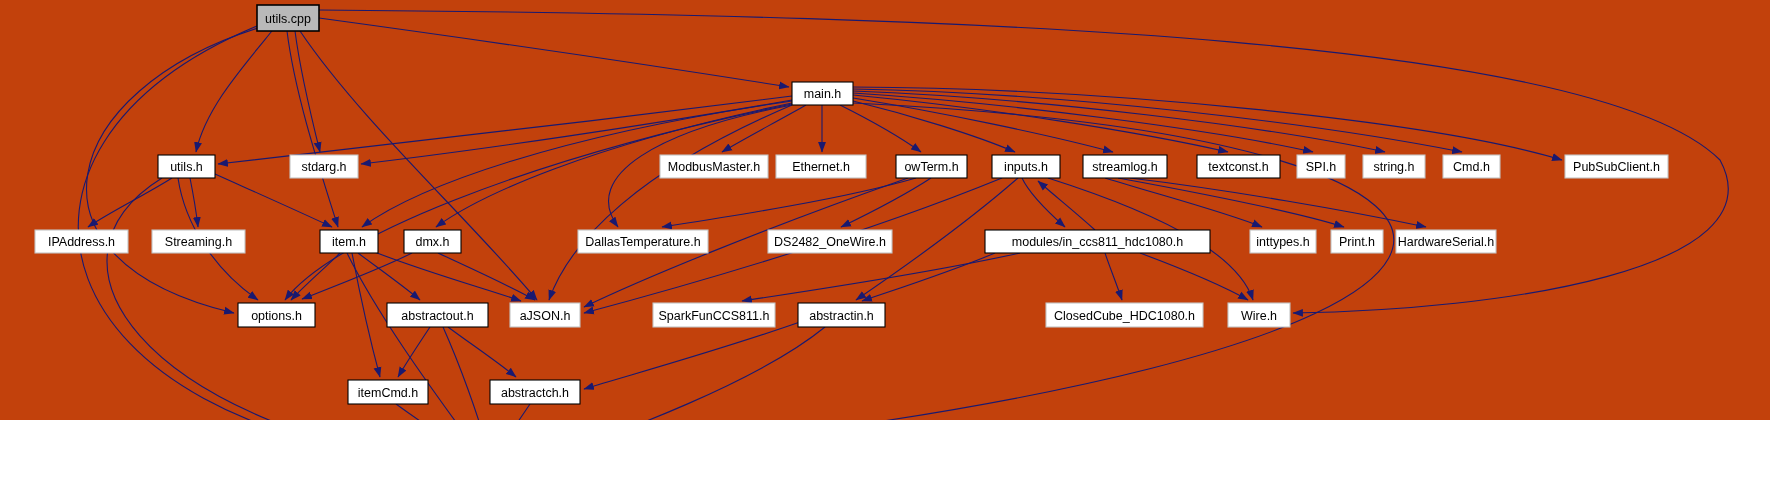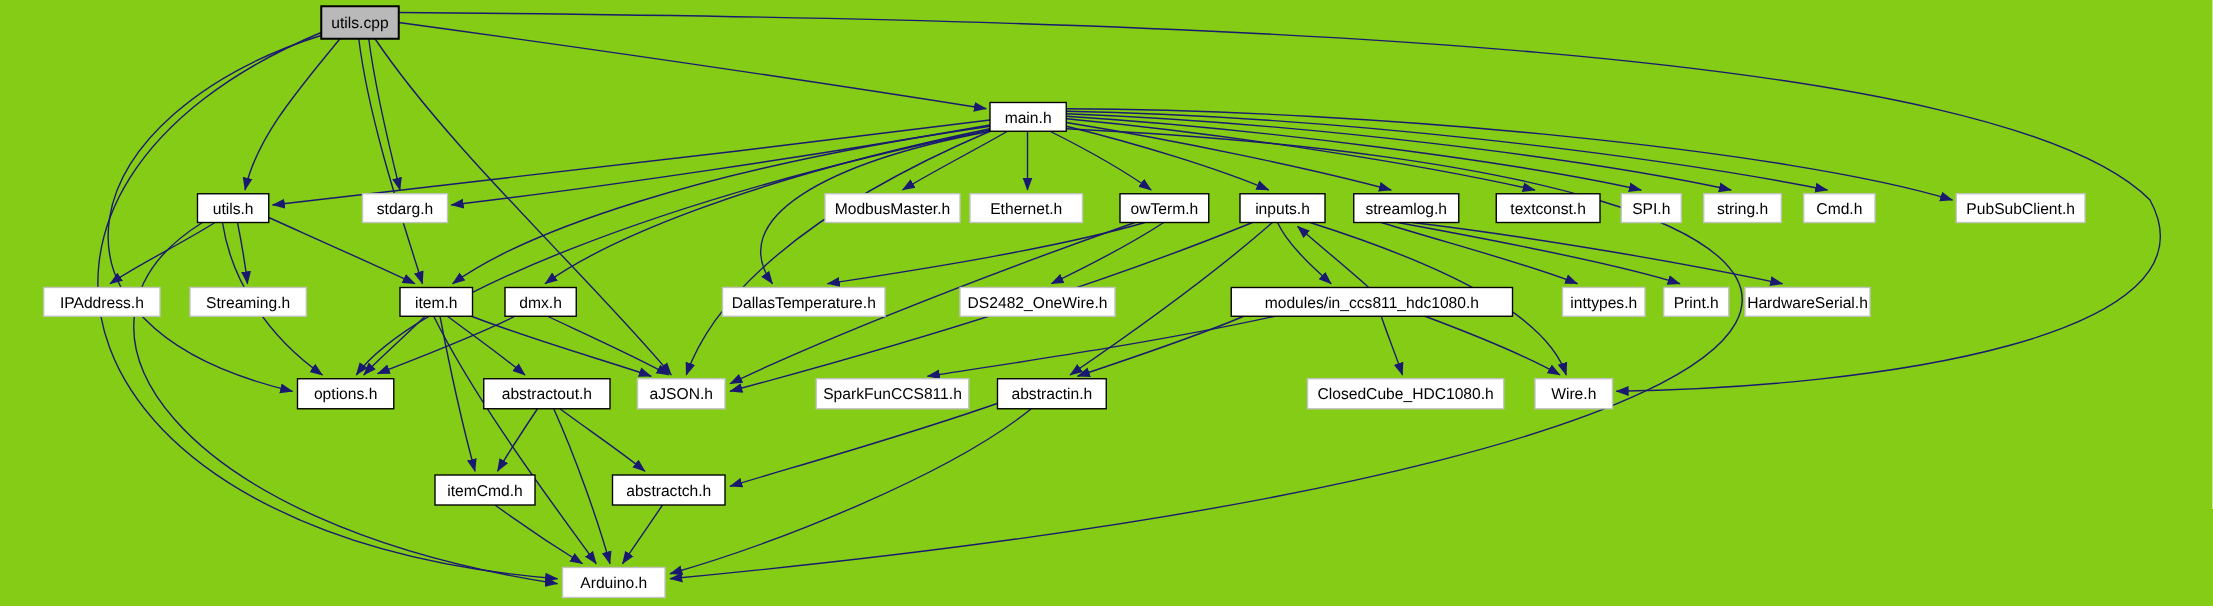--- a/index.html
+++ b/index.html
@@ -1,16 +1,16 @@
 <!DOCTYPE html>
 <html><head>
 <meta charset="utf-8">
 <style>
   html,body{margin:0;padding:0;background:#ffffff;}
-  .stage{width:1770px;height:485px;position:relative;background:#84cc16;overflow:hidden;}
+  .stage{width:1770px;height:420px;position:relative;background:#c2410c;overflow:hidden;}
   svg{display:block;}
   text{font-family:"Liberation Sans","DejaVu Sans",sans-serif;fill:#000000;}
 </style>
 </head>
 <body>
 
 <div class="stage">
   <svg id="graph" width="1770" height="485" viewBox="0 0 1770 485" xmlns="http://www.w3.org/2000/svg">
       <defs>
         <marker id="arrow" markerWidth="10" markerHeight="8" refX="9" refY="4" orient="auto">

